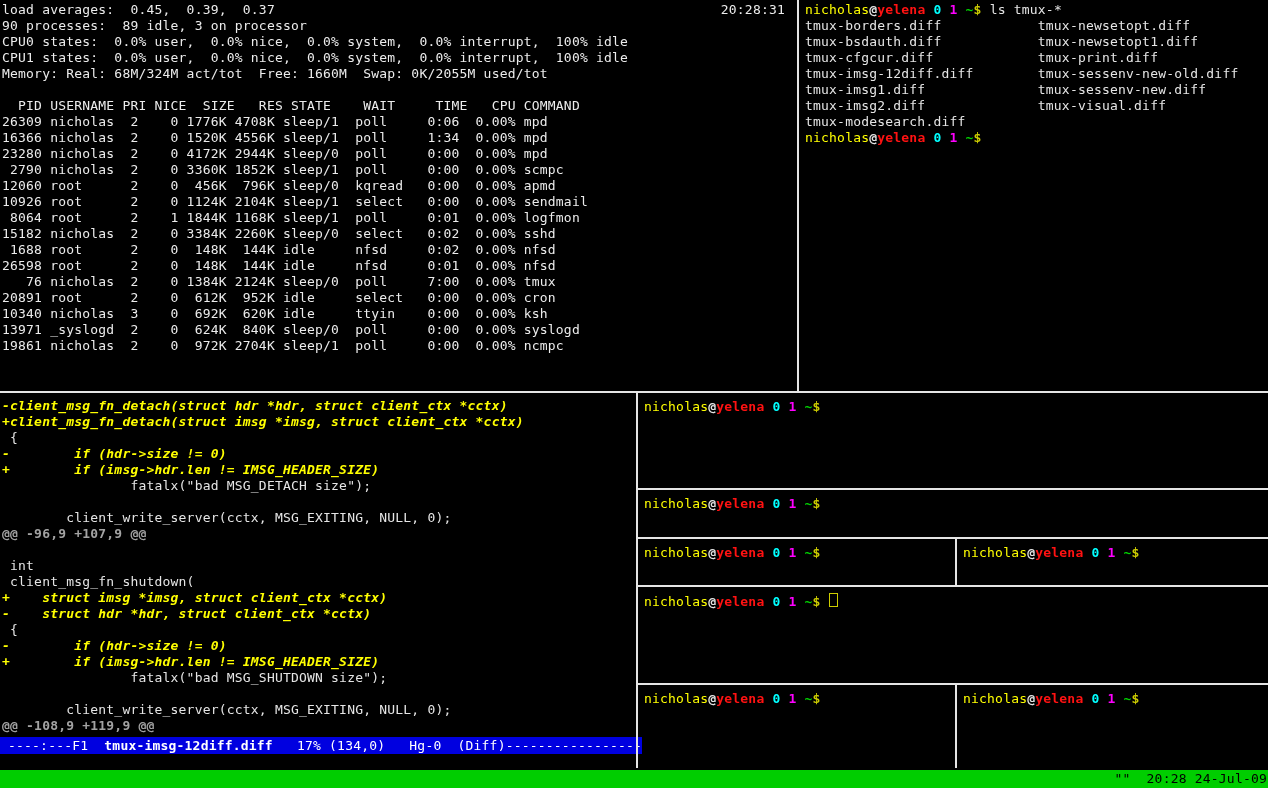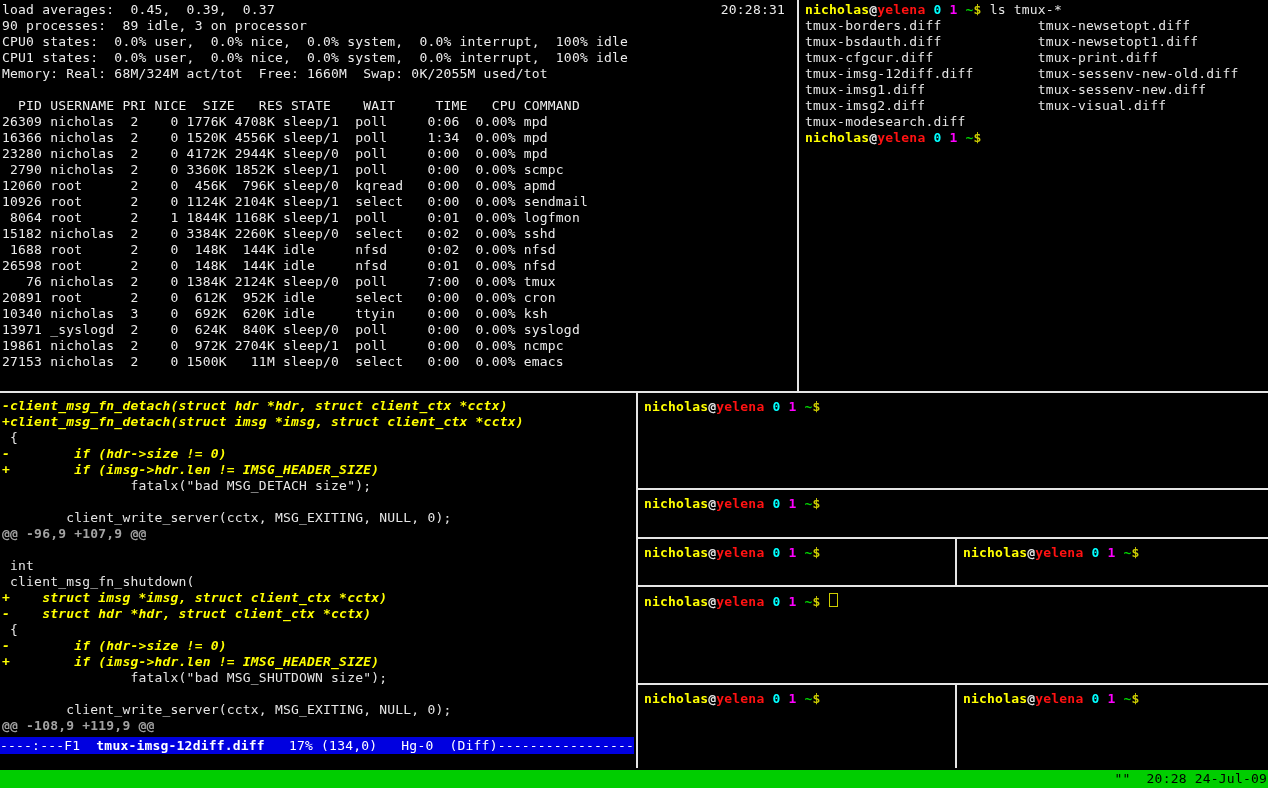--- a/index.html
+++ b/index.html
@@ -5,42 +5,42 @@
   html,body{margin:0;padding:0;background:#000;}
   #screen{
     position:relative;width:1268px;height:788px;background:#000;overflow:hidden;
     font-family:"DejaVu Sans Mono","Liberation Mono",monospace;
     font-size:13px;line-height:16px;letter-spacing:0.2px;color:#e5e5e5;
   }
   .line{white-space:pre;min-height:16px;height:16px;overflow:visible;}
   .pane{position:absolute;}
   .border{position:absolute;background:#e5e5e5;}
   
-  .pu{color:#ffff00;font-weight:bold;}
+  .pu{color:#ffff00;font-weight:normal;}
   .pa{color:#e5e5e5;font-weight:bold;}
   .ph{color:#ff1212;font-weight:bold;}
   .pc{color:#00ffff;font-weight:bold;}
   .pm{color:#ff00ff;font-weight:bold;}
   .pg{color:#00d400;font-weight:bold;}
   .py{color:#cdcd00;font-weight:bold;}
   .sp{color:#e5e5e5;}
   .cmd{color:#e5e5e5;white-space:pre;}
   
   #pane-top{left:0;top:0;width:797px;height:391px;padding:2px 0 0 2px;color:#ececec;}
   #clock{position:absolute;top:2px;right:14px;white-space:pre;color:#ececec;}
   
   #pane-ls{left:799px;top:0;width:469px;height:391px;padding:2px 0 0 6px;}
   
   #pane-emacs{left:0;top:393px;width:636px;height:375px;padding:5px 0 0 2px;}
   #pane-emacs .ctx{color:#e5e5e5;}
   #pane-emacs .add,#pane-emacs .rem{color:#ffff00;font-weight:bold;font-style:italic;}
   #pane-emacs .hunk{color:#a3a3a3;font-weight:bold;}
   #modeline{
     position:absolute;left:0;top:344px;width:634px;height:17px;line-height:17px;
-    background:#0000e0;color:#ffffff;white-space:pre;overflow:hidden;
+    background:#0000e0;color:#ffffff;white-space:pre;overflow:hidden;padding-left:8px;
   }
   #modeline .mlfile{font-weight:bold;}
   
   .rpane{padding:6px 0 0 6px;}
   #rp1{left:638px;top:393px;width:630px;height:95px;}
   #rp2{left:638px;top:490px;width:630px;height:47px;}
   #rp3a{left:638px;top:539px;width:317px;height:46px;}
   #rp3b{left:957px;top:539px;width:311px;height:46px;}
   #rp4{left:638px;top:587px;width:630px;height:96px;}
   #rp5a{left:638px;top:685px;width:317px;height:83px;}
@@ -78,21 +78,20 @@
         <div class="line">10926 root      2    0 1124K 2104K sleep/1  select   0:00  0.00% sendmail</div>
         <div class="line"> 8064 root      2    1 1844K 1168K sleep/1  poll     0:01  0.00% logfmon</div>
         <div class="line">15182 nicholas  2    0 3384K 2260K sleep/0  select   0:02  0.00% sshd</div>
         <div class="line"> 1688 root      2    0  148K  144K idle     nfsd     0:02  0.00% nfsd</div>
         <div class="line">26598 root      2    0  148K  144K idle     nfsd     0:01  0.00% nfsd</div>
         <div class="line">   76 nicholas  2    0 1384K 2124K sleep/0  poll     7:00  0.00% tmux</div>
         <div class="line">20891 root      2    0  612K  952K idle     select   0:00  0.00% cron</div>
         <div class="line">10340 nicholas  3    0  692K  620K idle     ttyin    0:00  0.00% ksh</div>
         <div class="line">13971 _syslogd  2    0  624K  840K sleep/0  poll     0:00  0.00% syslogd</div>
         <div class="line">19861 nicholas  2    0  972K 2704K sleep/1  poll     0:00  0.00% ncmpc</div>
-        <div class="line">27153 nicholas  2    0 1500K   11M sleep/0  select   0:00  0.00% emacs</div>
       </div>
   </div>
 
   <div class="pane" id="pane-ls">
     <div class="line"><span><span class="pu">nicholas</span><span class="pa">@</span><span class="ph">yelena</span><span class="sp"> </span><span class="pc">0</span><span class="sp"> </span><span class="pm">1</span><span class="sp"> </span><span class="pg">~</span><span class="py">$</span></span><span class="cmd"> ls tmux-*</span></div>
     <div>
         <div class="line">tmux-borders.diff            tmux-newsetopt.diff</div>
         <div class="line">tmux-bsdauth.diff            tmux-newsetopt1.diff</div>
         <div class="line">tmux-cfgcur.diff             tmux-print.diff</div>
         <div class="line">tmux-imsg-12diff.diff        tmux-sessenv-new-old.diff</div>

